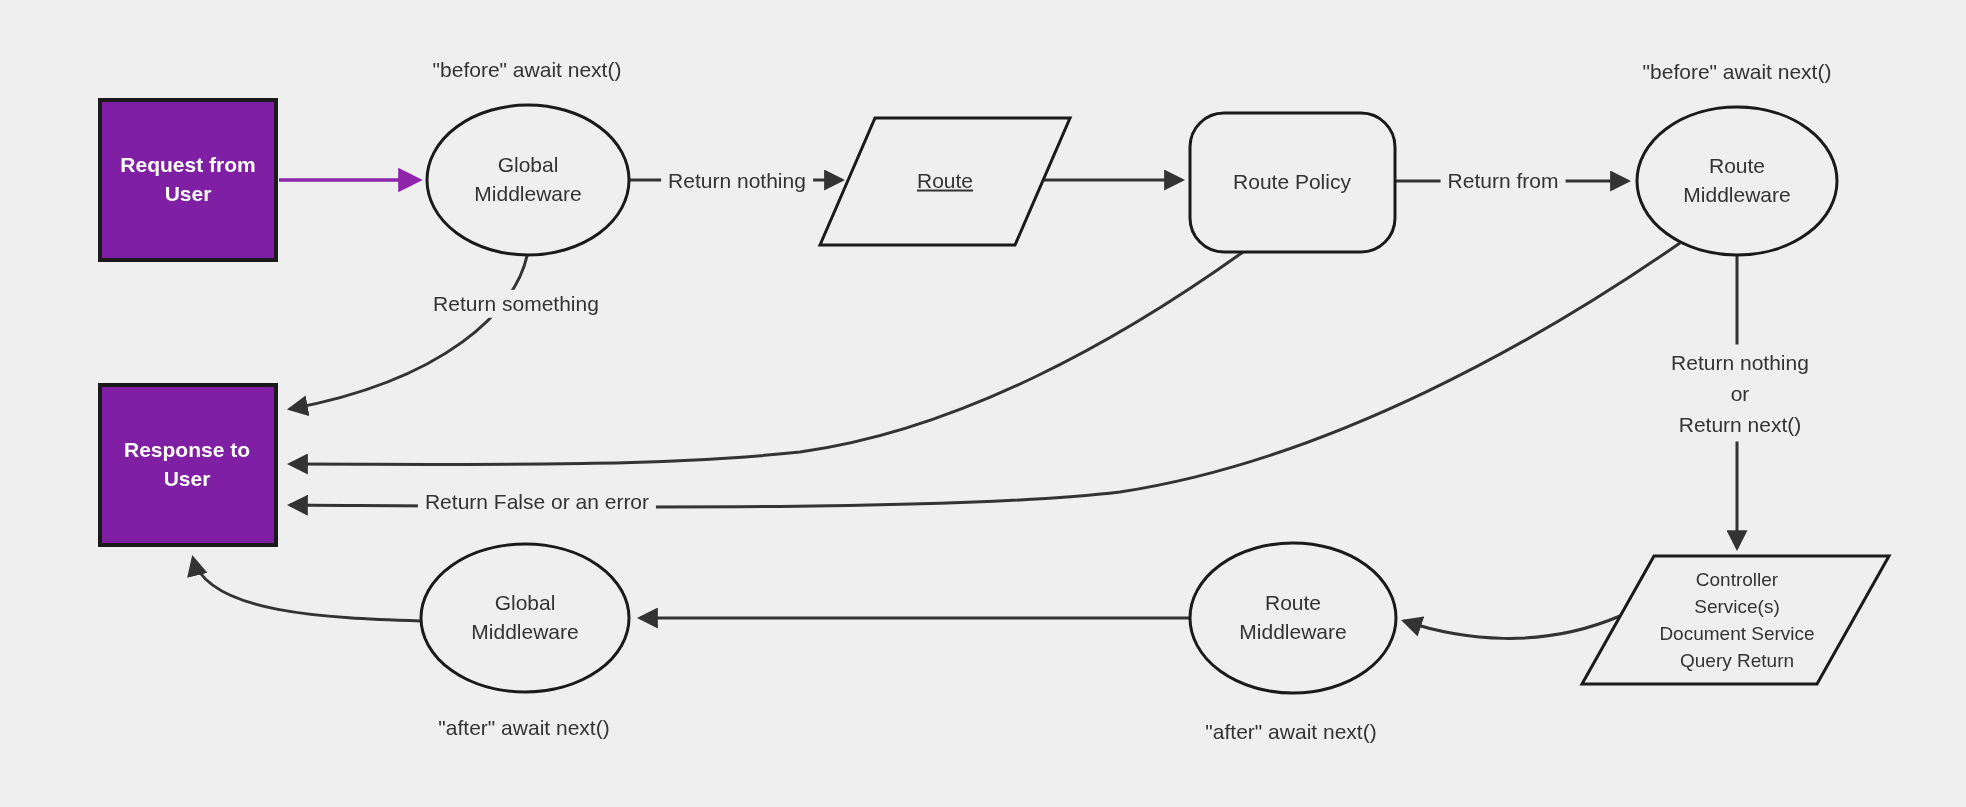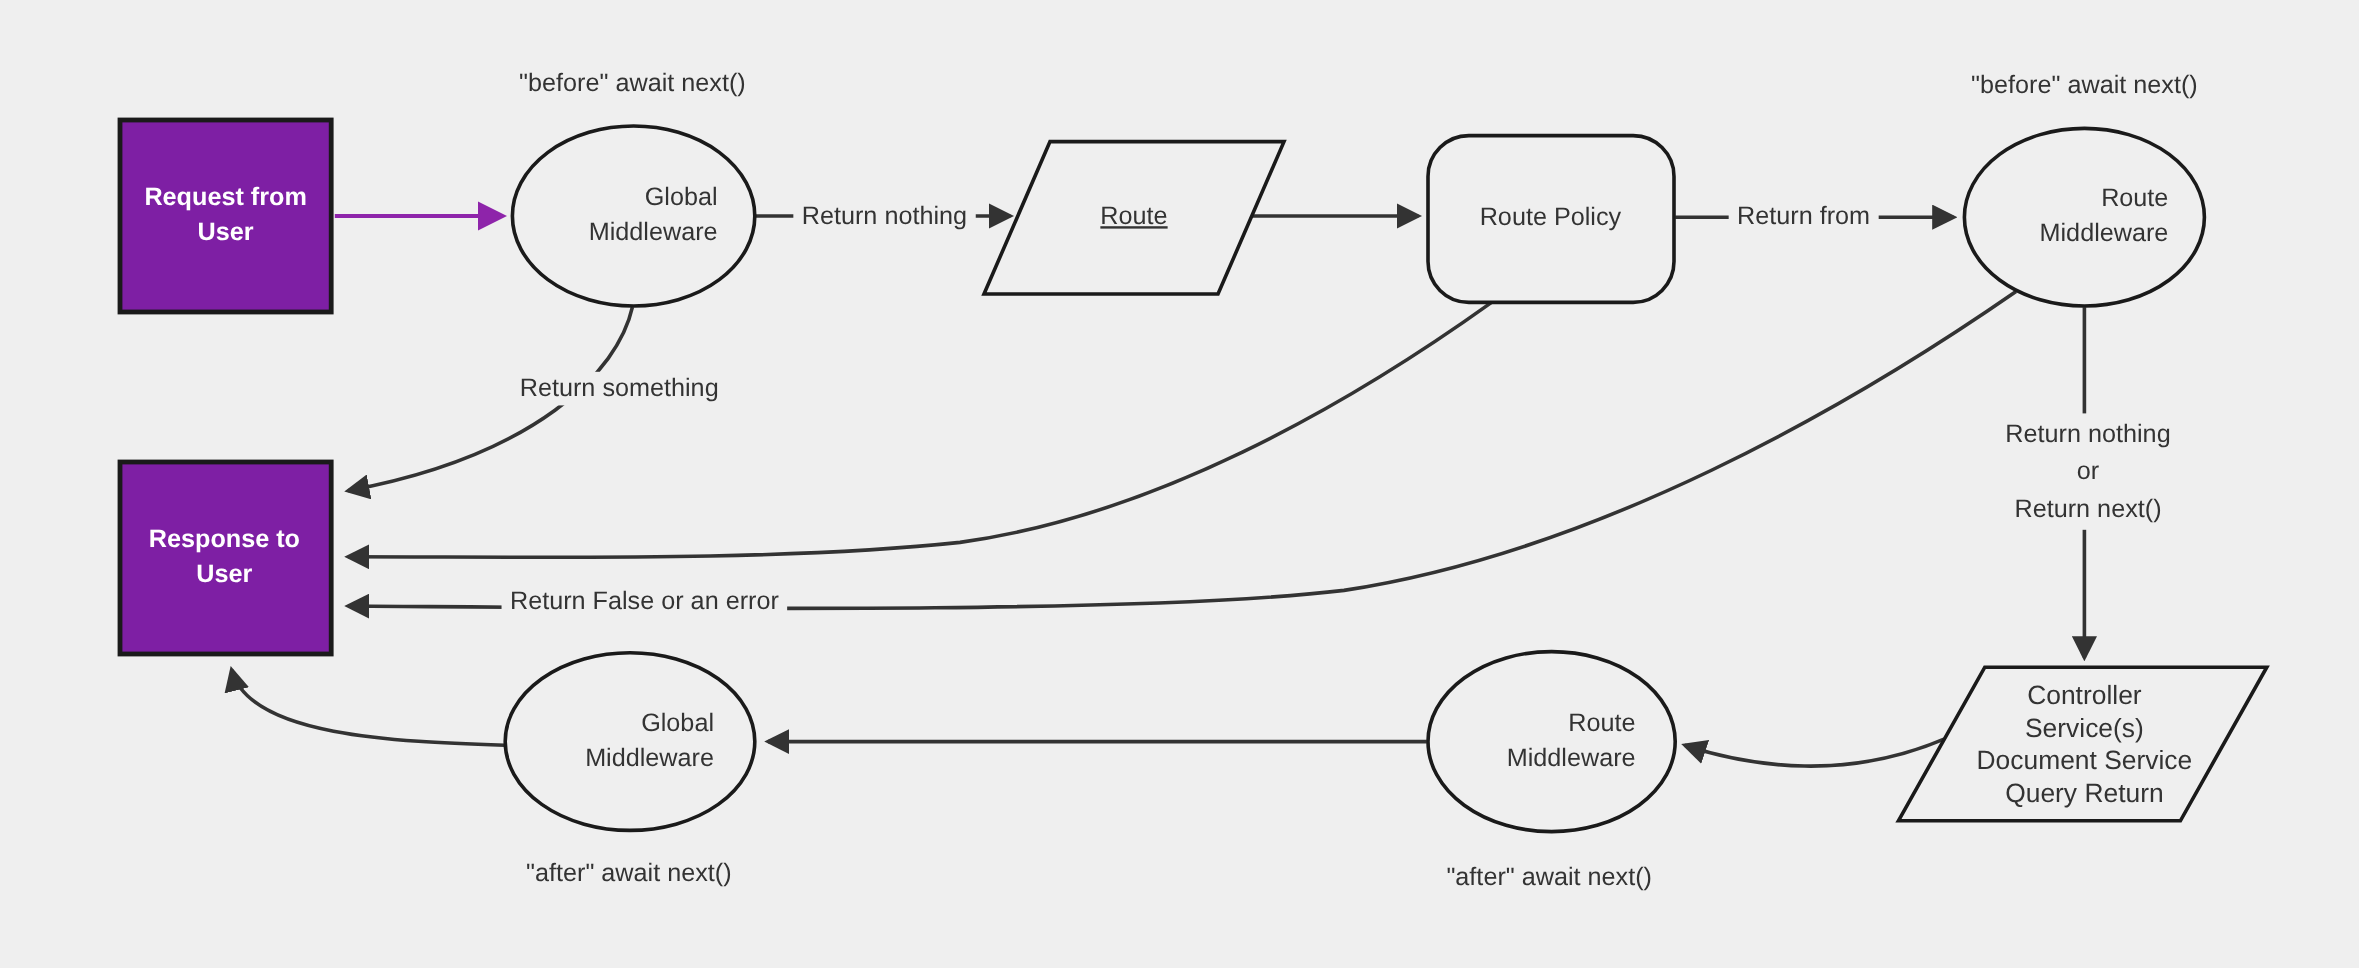--- a/index.html
+++ b/index.html
@@ -25,31 +25,31 @@
   .lbl.bg{background:#efefef;padding:0 7px;}
   .node-lbl{
     position:absolute;
     transform:translate(-50%,-50%);
     font-size:21px;
     text-align:center;
     line-height:1.38;
     color:#333333;
   }
   .node-lbl.purple{color:#ffffff;font-weight:700;}
-  .w140{width:140px;text-align:right;}
+  .w140{width:140px;}
   .w170{width:148px;}
   .lines{
     position:absolute;
     transform:translate(-50%,-50%);
     text-align:center;
     white-space:nowrap;
   }
   .lines.bg{background:#efefef;padding:2px 8px;}
   .lines .ln{display:block;font-size:21px;line-height:31px;color:#333333;}
-  .lines.small .ln{font-size:22px;line-height:27px;}
+  .lines.small .ln{font-size:19px;line-height:27px;}
 </style>
 </head>
 <body>
 
 <div id="stage">
 
   <svg id="shapes" width="1966" height="807" viewBox="0 0 1966 807">
     <defs>
       <marker id="arrowDark" viewBox="0 0 10 10" refX="8.5" refY="5" markerWidth="7" markerHeight="7" orient="auto-start-reverse">
         <path d="M0,0 L10,5 L0,10 Z" fill="#333333"></path>
@@ -97,21 +97,21 @@
     <span class="ln">Document Service</span>
     <span class="ln">Query Return</span>
   </div>
 
   <div class="lbl" style="left:527px;top:70px;">"before" await next()</div>
   <div class="lbl" style="left:1737px;top:72px;">"before" await next()</div>
   <div class="lbl" style="left:524px;top:728px;">"after" await next()</div>
   <div class="lbl" style="left:1291px;top:732px;">"after" await next()</div>
   <div class="lbl bg" style="left:737px;top:181px;">Return nothing</div>
   <div class="lbl bg" style="left:1503px;top:181px;">Return from</div>
-  <div class="lbl bg" style="left:516px;top:324px;">Return something</div>
+  <div class="lbl bg" style="left:516px;top:304px;">Return something</div>
   <div class="lbl bg" style="left:537px;top:463px;margin-top:39px;">Return False or an error</div>
 
   <div class="lines bg" style="left:1740px;top:393px;">
     <span class="ln">Return nothing</span>
     <span class="ln">or</span>
     <span class="ln">Return next()</span>
   </div>
 
 </div>
 

